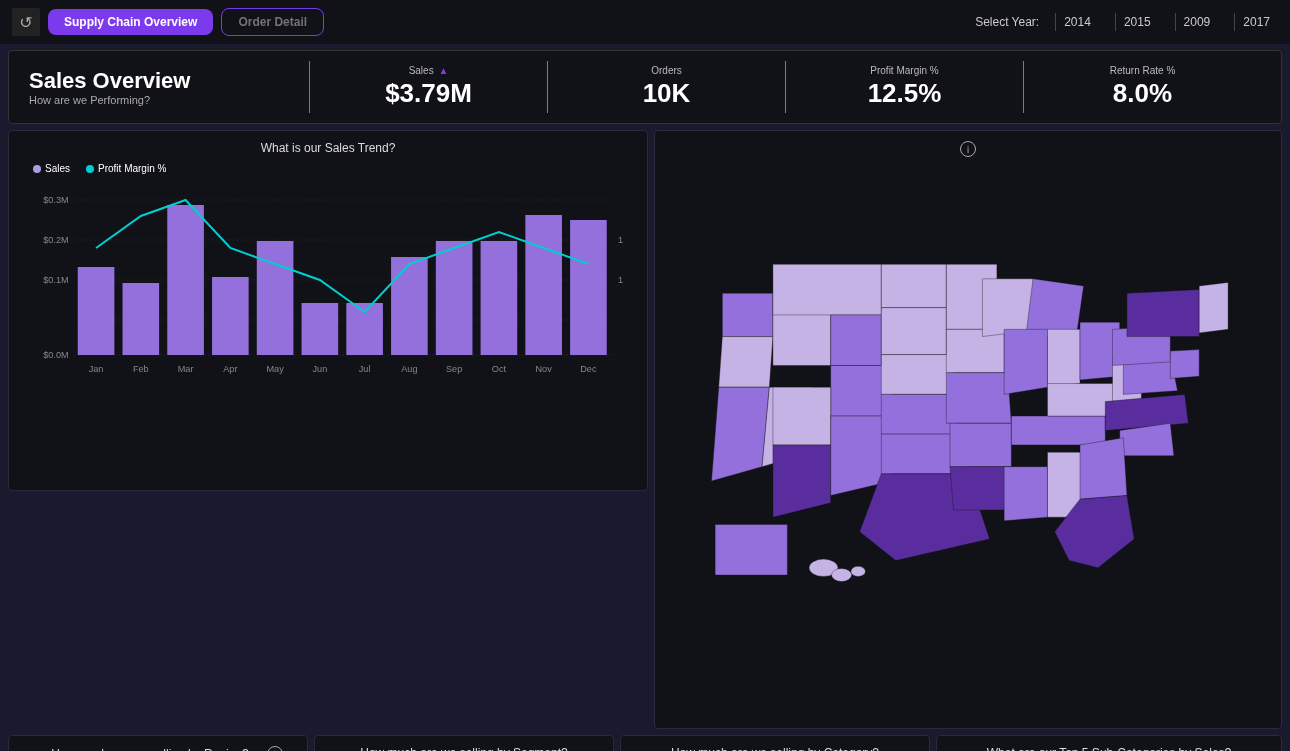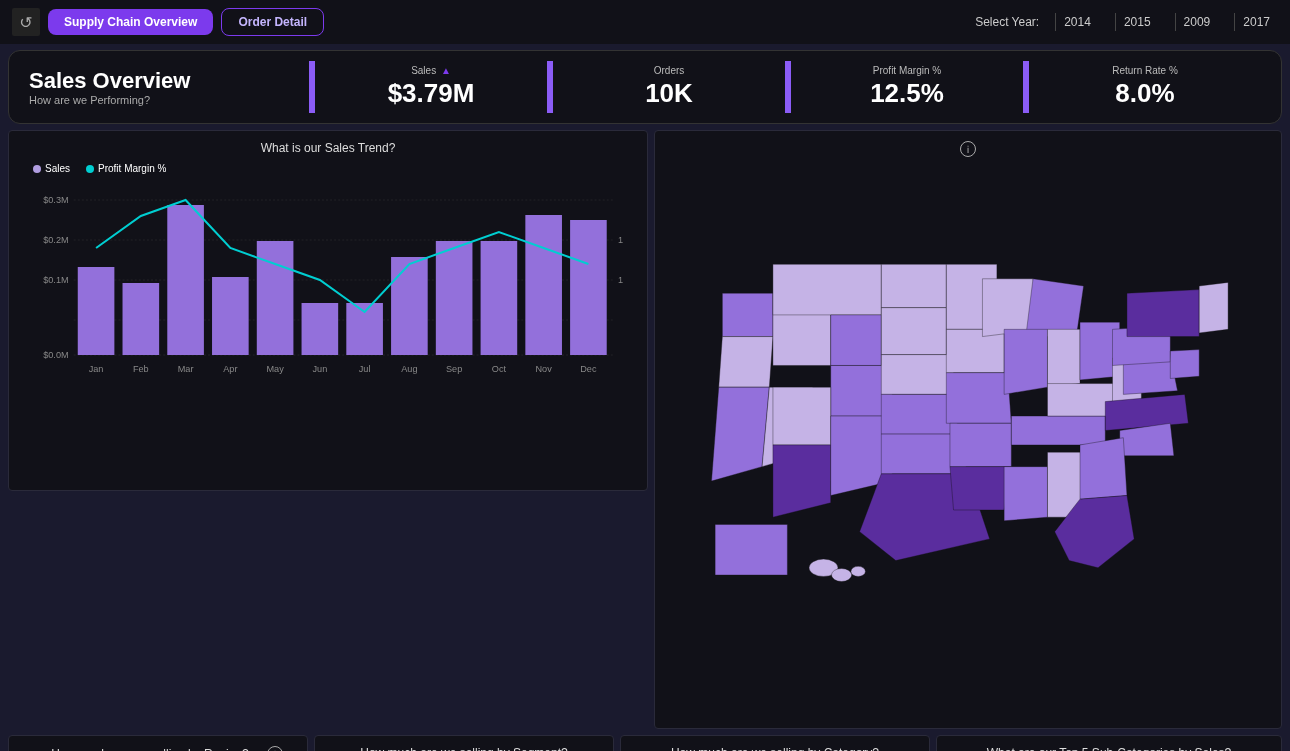--- a/index.html
+++ b/index.html
@@ -35,44 +35,44 @@
     }
     .tab-btn {
       padding: 6px 16px;
       border: none;
       cursor: pointer;
       font-size: 12px;
       font-weight: 600;
       border-radius: 8px;
     }
     .tab-active { background: #7c3aed; color: #fff; }
-    .tab-inactive { background: transparent; color: #c4b5fd; border: 1px solid #7c3aed; }
+    .tab-inactive { background: transparent; color: #737373; border: 1px solid #7c3aed; }
 
     .year-selector { display: flex; align-items: center; gap: 16px; color: #ccc; font-size: 12px; }
     .year-item { color: #ccc; padding: 2px 8px; cursor: pointer; border-left: 1px solid #444; }
     .year-item:first-child { border-left: none; }
 
     
     .summary-bar {
       background: #111118;
       border: 1px solid #333;
       margin: 6px 8px;
       display: flex;
       align-items: center;
       padding: 10px 20px;
-      border-radius: 12px;
+      border-radius: 4px;
     }
     .summary-title { flex: 0 0 280px; }
     .summary-title h2 { font-size: 22px; font-weight: 700; }
     .summary-title p { color: #aaa; font-size: 11px; }
     .summary-metrics { display: flex; flex: 1; }
     .metric-item {
       flex: 1;
       text-align: center;
-      border-left: 6px solid #8b5cf6;
+      border-left: 1px solid #8b5cf6;
       padding: 4px 12px;
     }
     .metric-label { font-size: 10px; color: #bbb; margin-bottom: 2px; }
     .metric-label span { color: #7c3aed; margin-left: 2px; }
     .metric-value { font-size: 26px; font-weight: 700; }
 
     
     .main-grid {
       display: grid;
       grid-template-columns: 640px 1fr;

